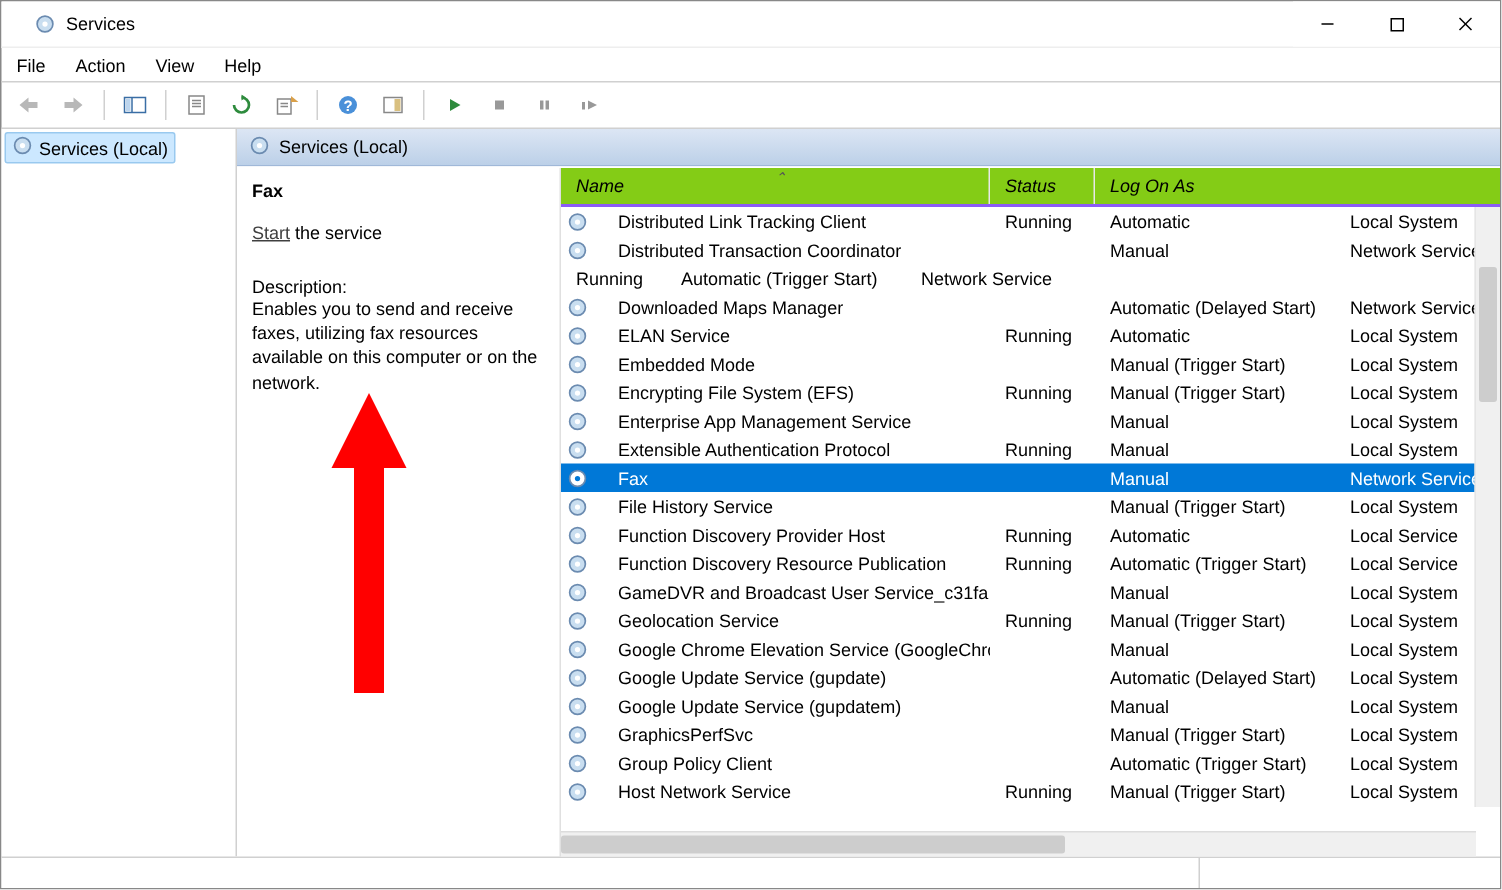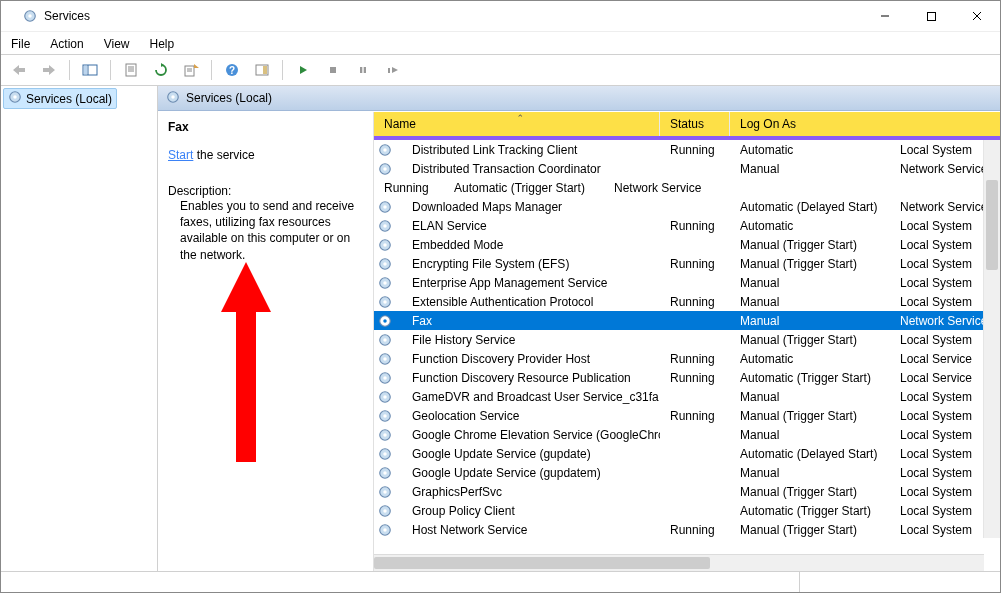--- a/index.html
+++ b/index.html
@@ -144,52 +144,52 @@
     font-size: 12px;
   }
   .detail-title {
     font-weight: bold;
     margin-bottom: 14px;
   }
   .detail-start {
     margin-bottom: 22px;
   }
   .detail-start a {
-    color: #3b82f6;
+    color: #404040;
     text-decoration: underline;
     cursor: pointer;
   }
   .detail-desc-label {}
   .detail-desc {
     line-height: 1.35;
-    margin-left: 12px;
   }
   .red-arrow {
     position: absolute;
     left: 58px;
     top: 150px;
     width: 60px;
     height: 200px;
     pointer-events: none;
   }
   
   .list-pane {
     flex: 1;
     display: flex;
     flex-direction: column;
     min-width: 0;
     border-left: 1px solid #e0e0e0;
   }
   .list-header {
     height: 24px;
     display: flex;
-    border-bottom: 4px solid #8b5cf6;
-    background: #fde047;
+    border-bottom: 2px solid #8b5cf6;
+    background: #84cc16;
     font-size: 12px;
     color: #000;
+    font-style: italic;
   }
   .list-header .col {
     padding: 4px 8px 4px 10px;
     border-right: 1px solid #e8e8e8;
     display: flex;
     align-items: center;
     box-sizing: border-box;
   }
   .col-name   { width: 286px; position: relative; }
   .col-status { width: 70px; }

